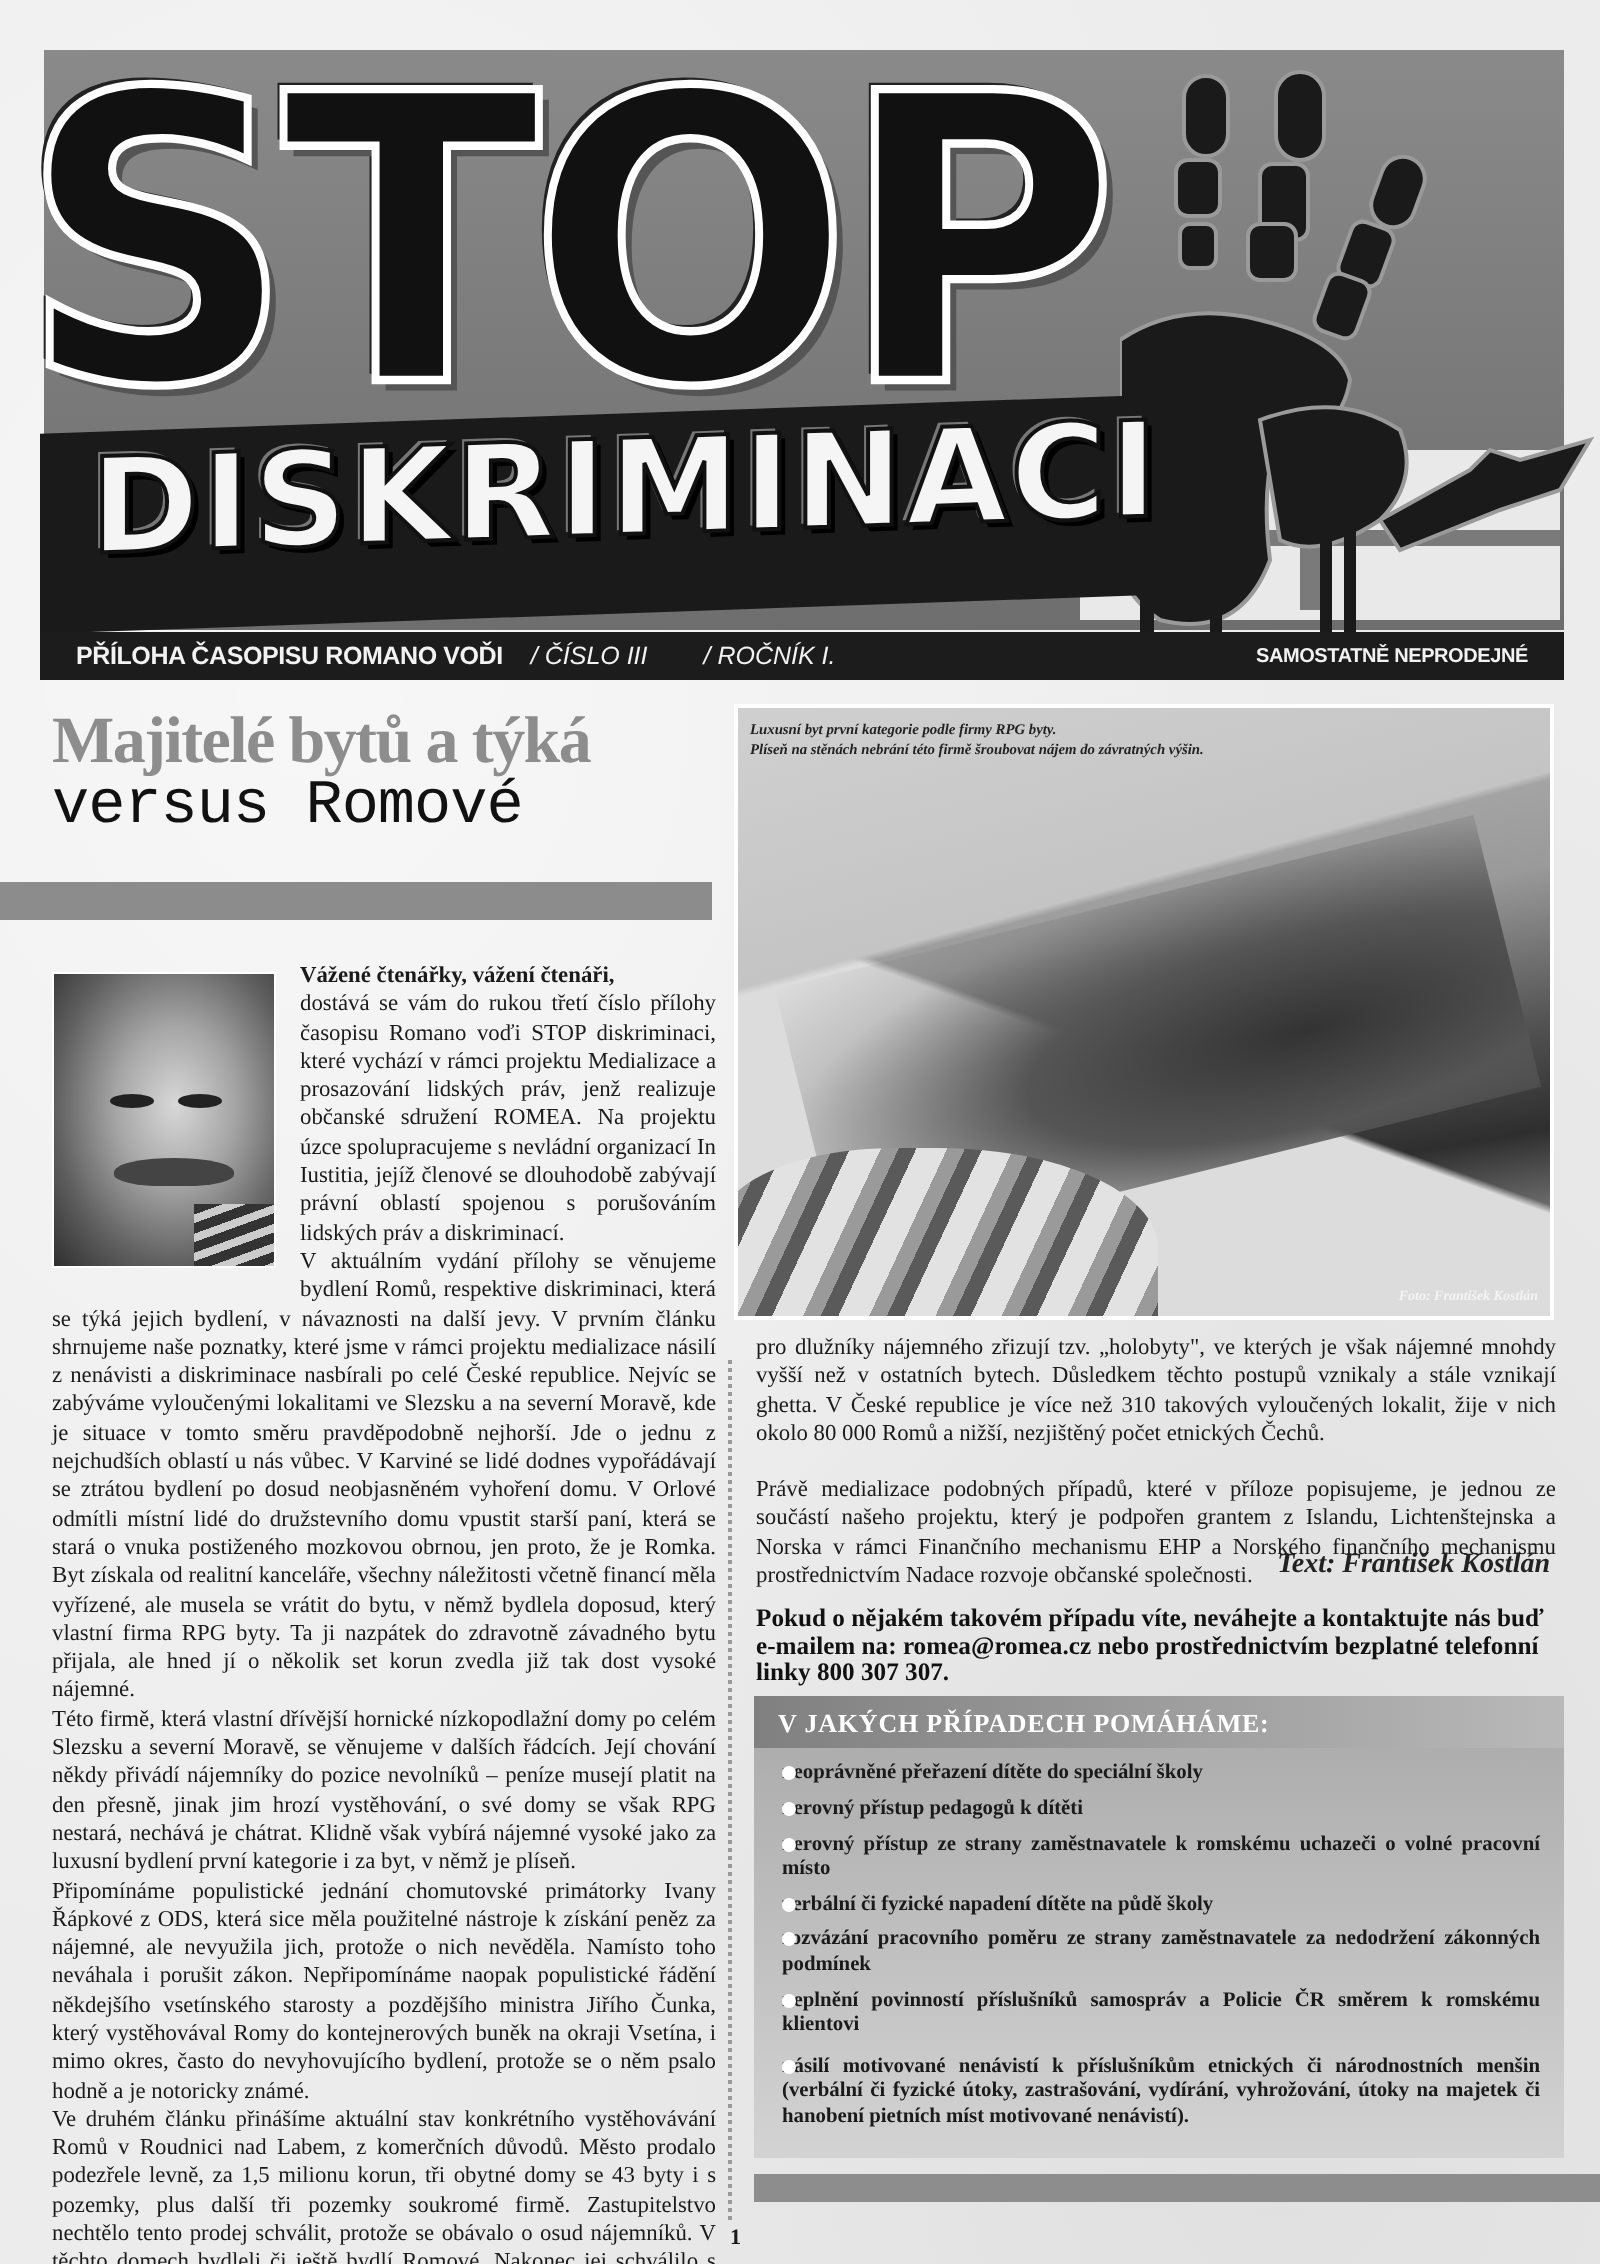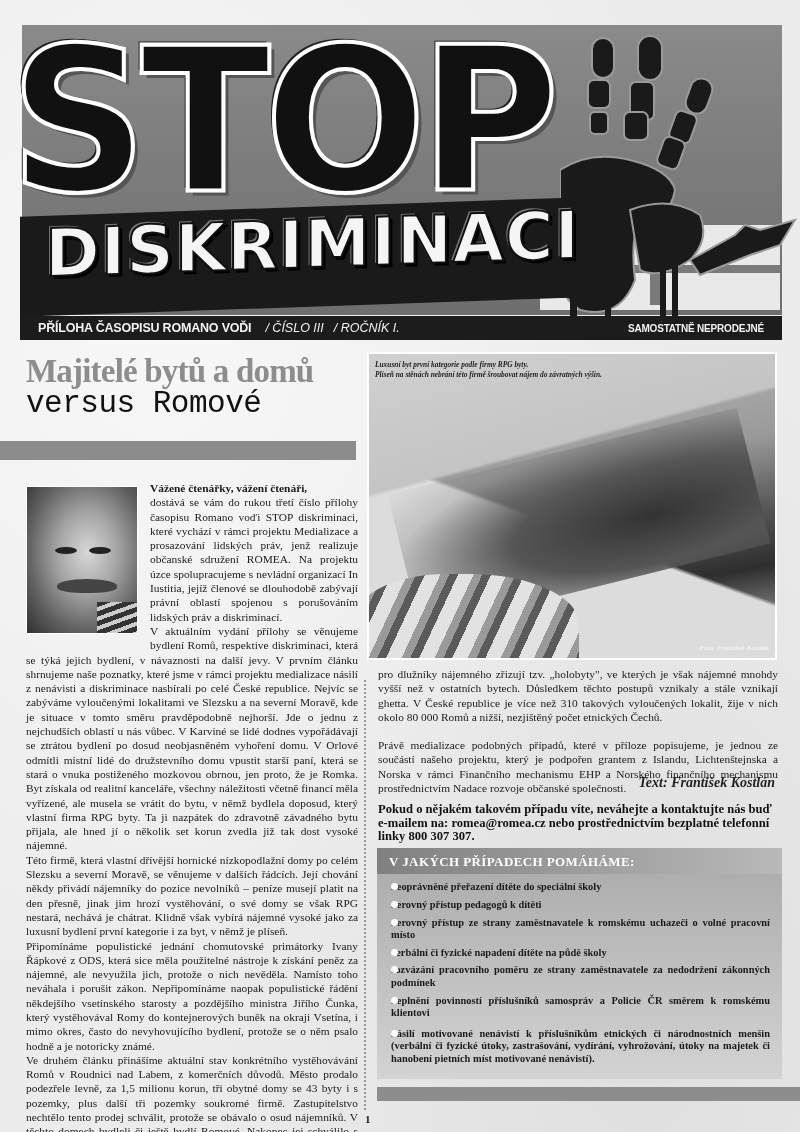--- a/index.html
+++ b/index.html
@@ -57,21 +57,21 @@
     transform: skewY(-2deg);
   }
   .info-bar {
     position: absolute; left: 20px; top: 316px; width: 762px; height: 24px;
     background: #1c1c1c; color: #f2f2f2;
     font-family: "Liberation Sans", sans-serif;
     display: flex; align-items: center; padding: 0 18px;
   }
   .info-bar .pub { font-weight: bold; font-size: 12.5px; letter-spacing: -0.2px; }
   .info-bar .issue { font-style: italic; font-size: 12.5px; margin-left: 14px; }
-  .info-bar .issue + .issue { margin-left: 10px; }
+  .info-bar .issue + .issue { margin-left: 28px; }
   .info-bar .np { margin-left: auto; font-weight: bold; font-size: 10px; letter-spacing: -0.2px; }
 
   
   .headline { position: absolute; left: 26px; top: 355px; width: 340px; }
   .headline .h1 {
     font-family: "Liberation Serif", serif; font-weight: bold;
     font-size: 33px; line-height: 1; color: #8d8d8d; letter-spacing: -0.8px;
   }
   .headline .h2 {
     font-family: Liberation Mono, monospace;
@@ -224,21 +224,21 @@
 
     <div class="info-bar">
       <span class="pub">PŘÍLOHA ČASOPISU ROMANO VOĎI</span>
       <span class="issue">/ ČÍSLO III</span>
       <span class="issue">/ ROČNÍK I.</span>
       <span class="np">SAMOSTATNĚ NEPRODEJNÉ</span>
     </div>
   </div>
 
   <div class="headline">
-    <div class="h1">Majitelé bytů a domů</div>
+    <div class="h1">Majitelé bytů a týká</div>
     <div class="h2">versus Romové</div>
   </div>
   <div class="head-rule"></div>
 
   <div class="portrait">
     <div class="eye" style="left:28px;"></div>
     <div class="eye" style="left:62px;"></div>
     <div class="moustache"></div>
     <div class="shirt"></div>
   </div>

